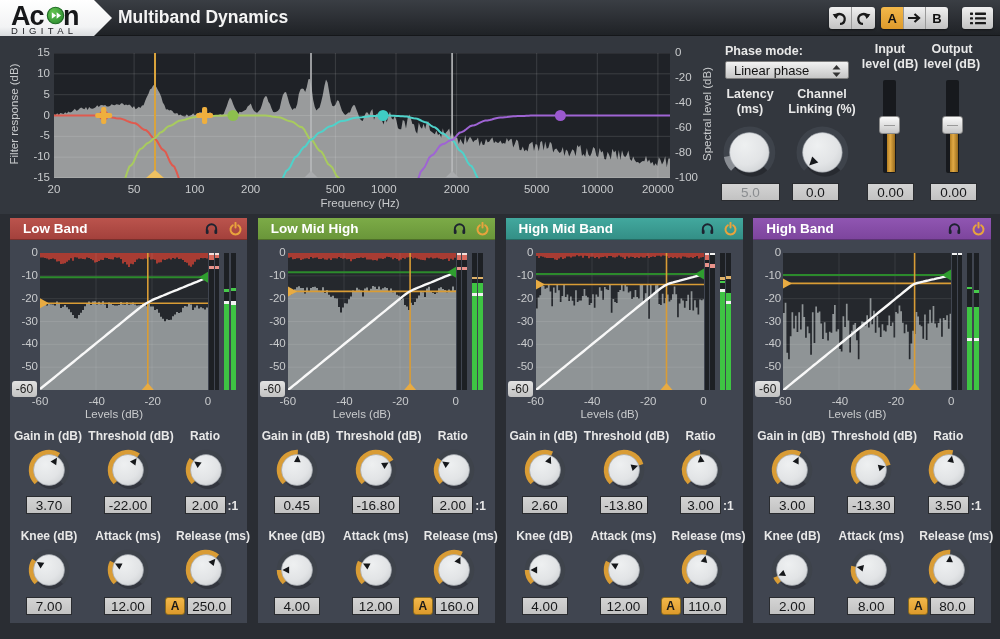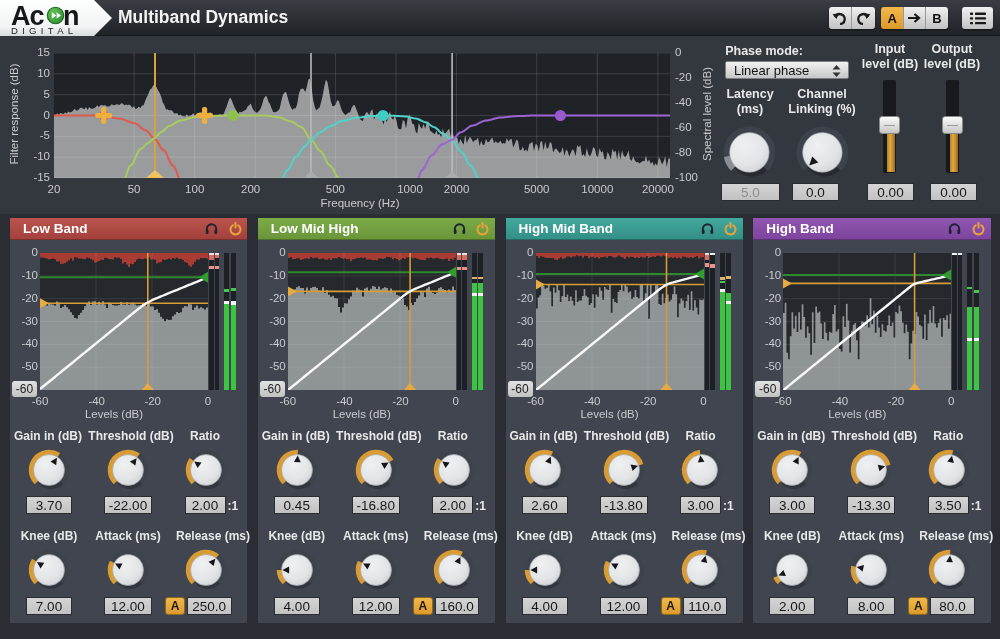--- a/index.html
+++ b/index.html
@@ -167,30 +167,30 @@
     <div class="ax" style="position:absolute;left:675px;top:35.0px;width:34px;text-align:left">-20</div>
     <div class="ax" style="position:absolute;left:675px;top:60.0px;width:34px;text-align:left">-40</div>
     <div class="ax" style="position:absolute;left:675px;top:85.0px;width:34px;text-align:left">-60</div>
     <div class="ax" style="position:absolute;left:675px;top:110.0px;width:34px;text-align:left">-80</div>
     <div class="ax" style="position:absolute;left:675px;top:135.0px;width:34px;text-align:left">-100</div>
     <div class="ax" style="position:absolute;left:29.0px;top:147px;width:50px;text-align:center">20</div>
     <div class="ax" style="position:absolute;left:109.1px;top:147px;width:50px;text-align:center">50</div>
     <div class="ax" style="position:absolute;left:169.7px;top:147px;width:50px;text-align:center">100</div>
     <div class="ax" style="position:absolute;left:241px;top:147px;width:50px;text-align:left">200</div>
     <div class="ax" style="position:absolute;left:310.4px;top:147px;width:50px;text-align:center">500</div>
-    <div class="ax" style="position:absolute;left:385px;top:147px;width:50px;text-align:center">1000</div>
+    <div class="ax" style="position:absolute;left:371.0px;top:147px;width:50px;text-align:left">1000</div>
     <div class="ax" style="position:absolute;left:431.6px;top:147px;width:50px;text-align:center">2000</div>
     <div class="ax" style="position:absolute;left:511.7px;top:147px;width:50px;text-align:center">5000</div>
     <div class="ax" style="position:absolute;left:572.3px;top:147px;width:50px;text-align:center">10000</div>
     <div class="ax" style="position:absolute;left:632.9px;top:147px;width:50px;text-align:center">20000</div>
 <div class="ax" style="position:absolute;left:260px;top:161px;width:200px;text-align:center">Frequency (Hz)</div>
 <div class="ax vert" style="left:-51px;top:72px;width:130px">Filter response (dB)</div>
 <div class="ax vert" style="left:642px;top:72px;width:130px">Spectral level (dB)</div>
 <div class="ctl">
-<div class="clabel" style="left:683px;top:8px;width:120px;text-align:right">Phase mode:</div>
+<div class="clabel" style="left:725px;top:8px;width:120px;text-align:left">Phase mode:</div>
 <div class="dropdown">Linear phase<svg width="9" height="12" viewBox="0 0 9 12" style="position:absolute;right:7px;top:3px">
           <polygon points="4.5,0 8.5,4.5 0.5,4.5" fill="#333"></polygon>
           <polygon points="4.5,12 8.5,7.5 0.5,7.5" fill="#333"></polygon>
         </svg></div>
 <div class="clabel" style="left:700px;top:51px;width:100px">Latency<br>(ms)</div>
 <div class="clabel" style="left:762px;top:51px;width:120px">Channel<br>Linking (%)</div>
 <svg style="position:absolute;left:719.6px;top:86.6px" width="59" height="59" viewBox="-29.4 -29.4 59 59">
         <circle cx="2.56" cy="3.2" r="21.1" fill="rgba(0,0,0,0.22)"></circle>
         <path d="M-15.84,15.84 A22.400000000000002,22.400000000000002 0 1 1 15.84,15.84" fill="none" stroke="#3e434b" stroke-width="7.0"></path>
         <path d="M-15.84,15.84 A22.400000000000002,22.400000000000002 0 0 1 -22.06,3.89" fill="none" stroke="#8a8e94" stroke-width="7.0"></path>

